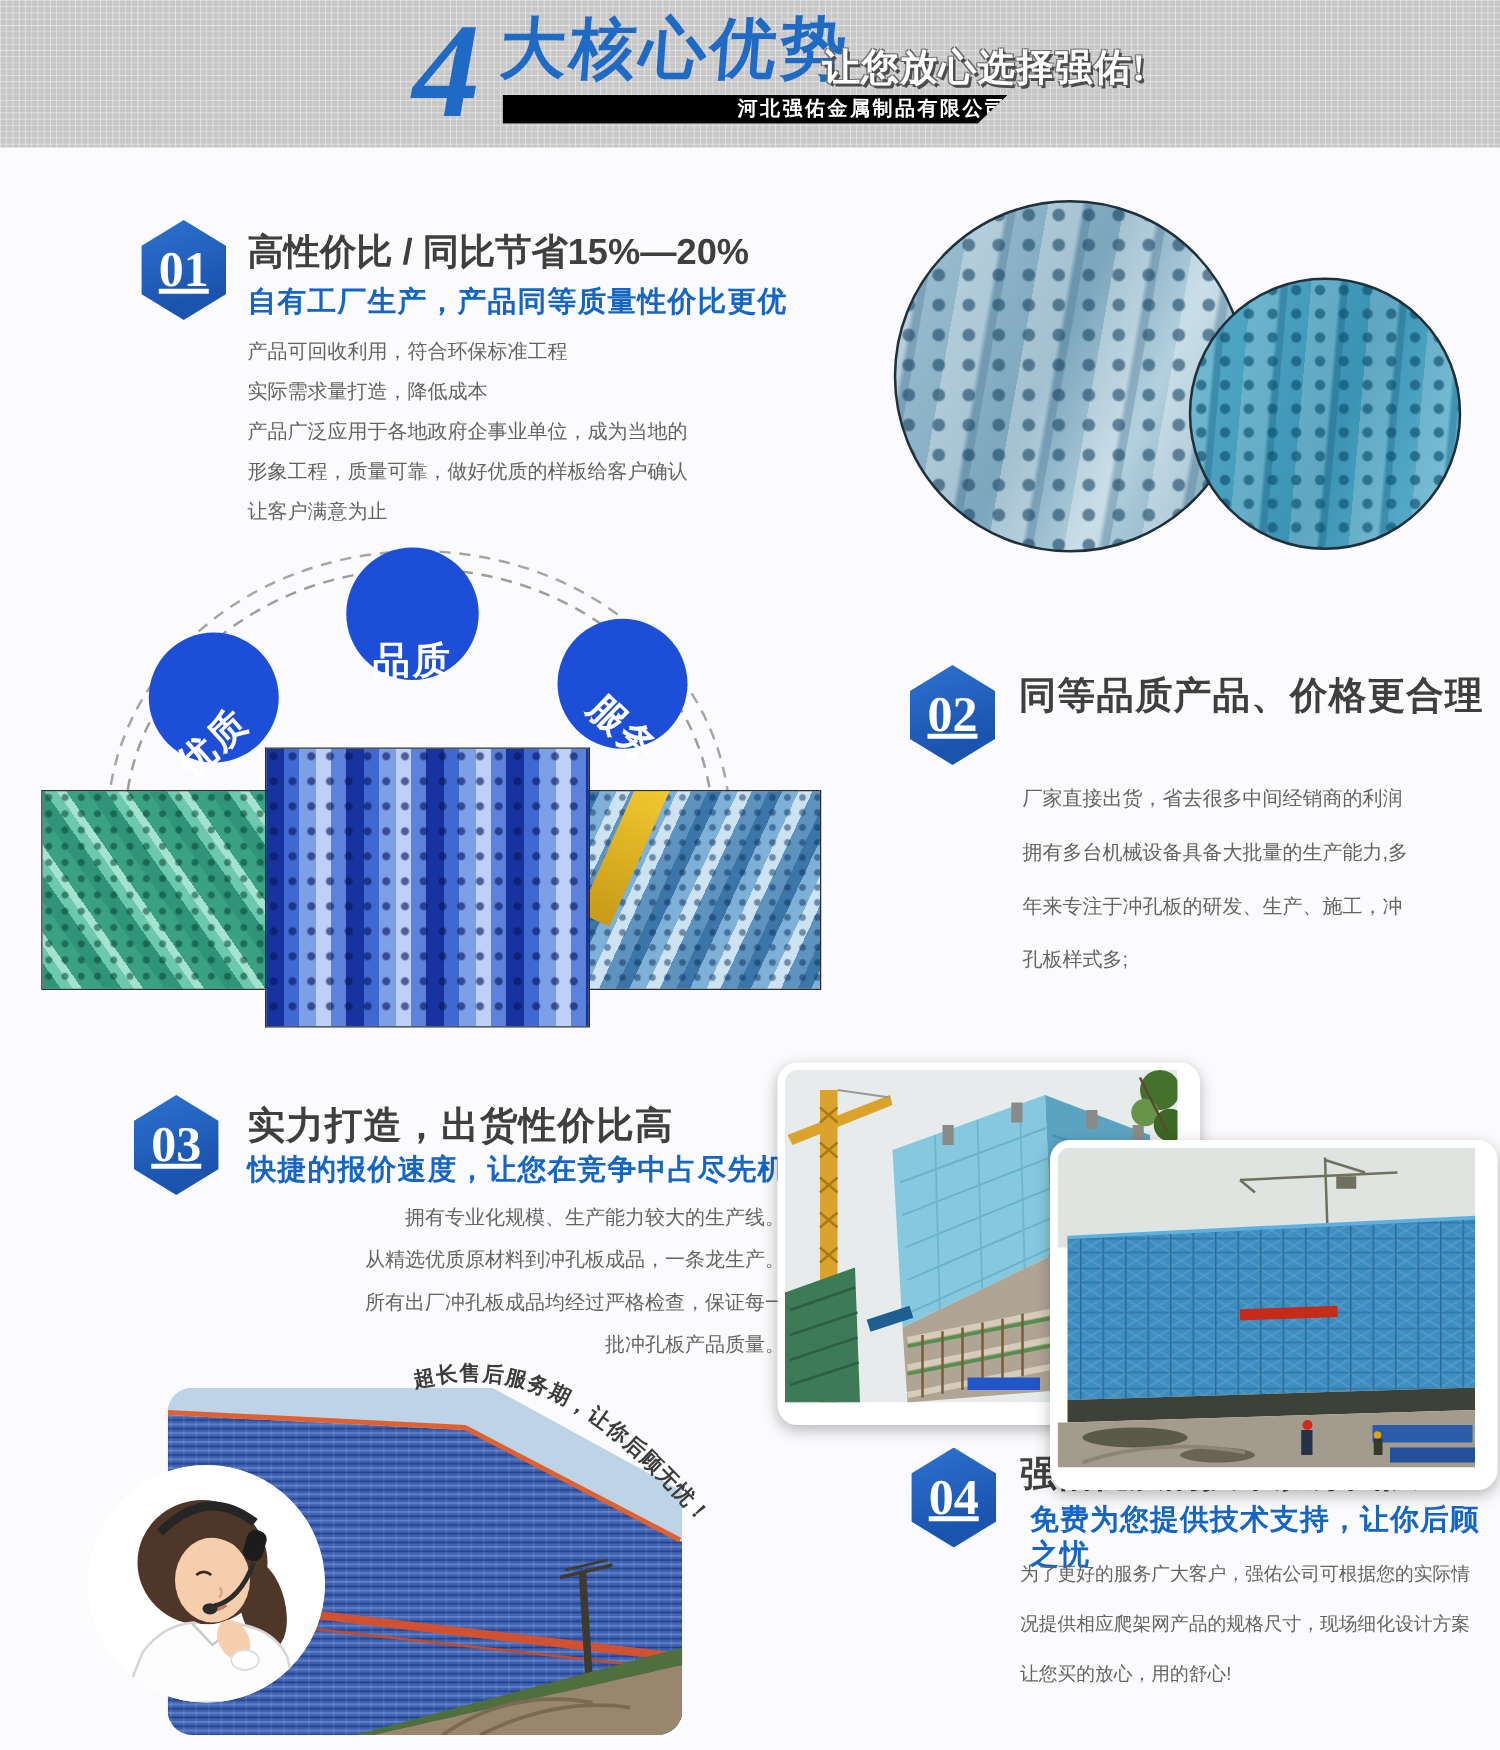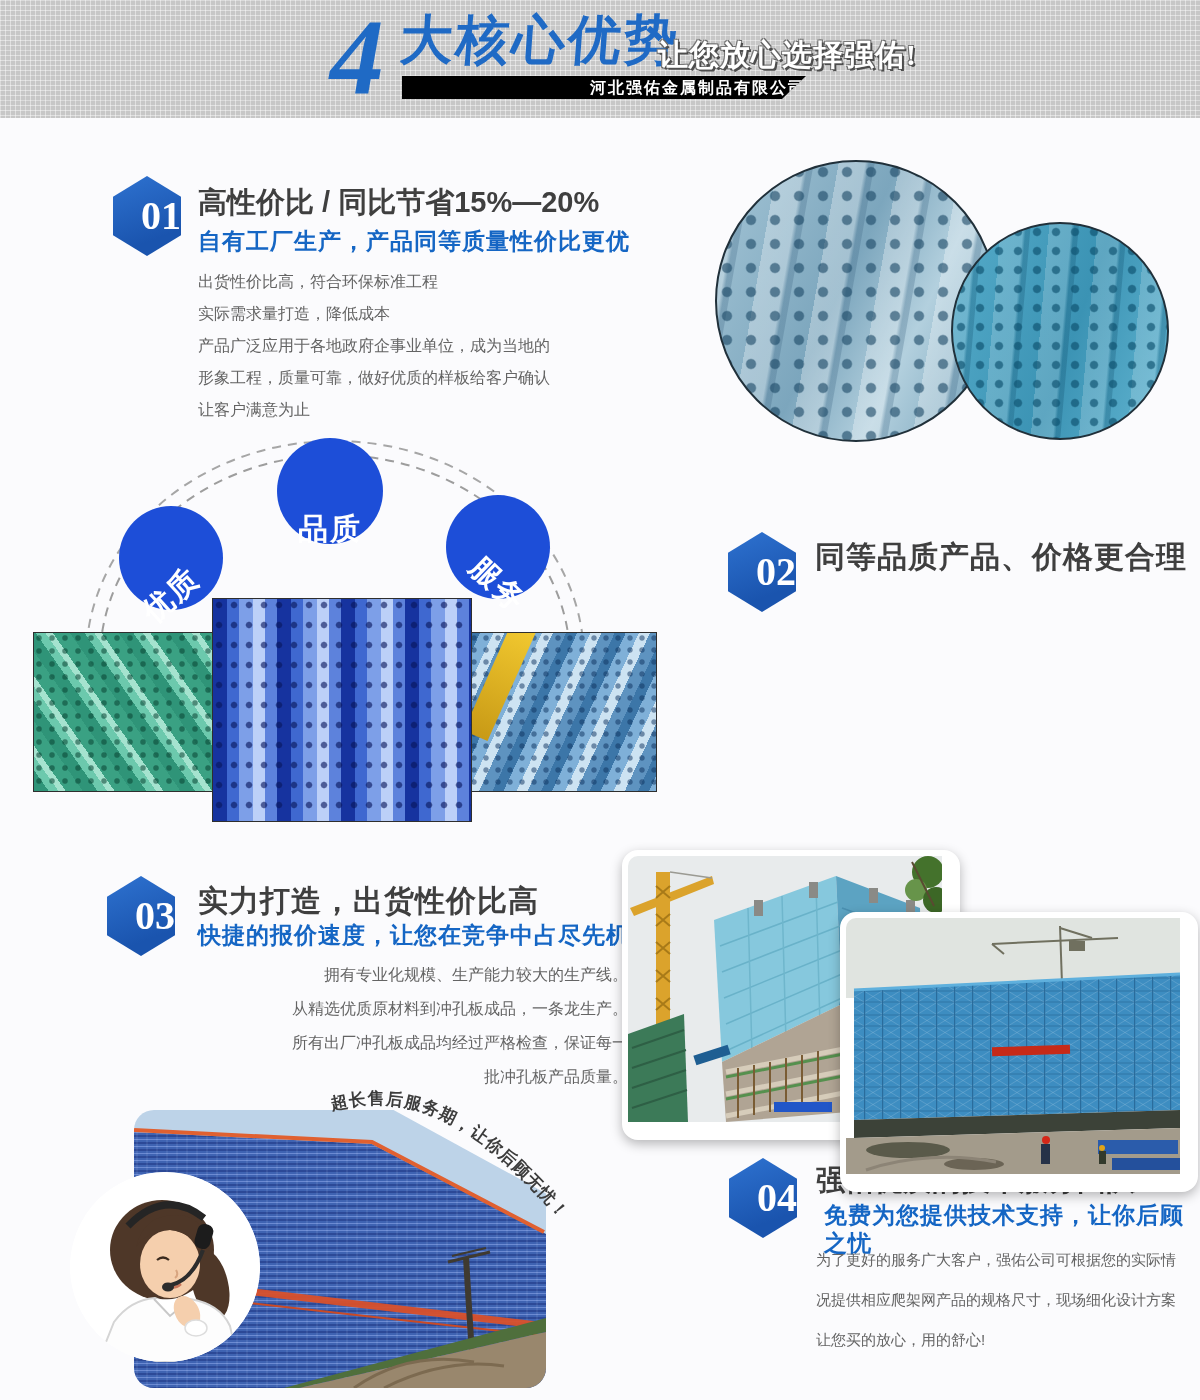--- a/index.html
+++ b/index.html
@@ -21,21 +21,21 @@
   .hdr-tag{position:absolute;left:658px;top:40px;font:bold 30px/1 "Liberation Serif",serif;color:#fff;
            letter-spacing:1px;text-shadow:2px 2px 0 #4d4d4d,-1px -1px 0 #777,1px -1px 0 #666,-1px 1px 0 #666;}
   .hdr-company{position:absolute;left:402px;top:76px;width:404px;height:23px;background:#000;
                clip-path:polygon(0 0,100% 0,calc(100% - 24px) 100%,0 100%);
                color:#fff;font:bold 16px/23px "Liberation Sans",sans-serif;letter-spacing:2px;text-align:right;}
 
   
   .hex{position:absolute;width:68px;height:80px;color:#fff;
        background:linear-gradient(160deg,#2e72d0 0%,#1a54ae 75%);
        clip-path:polygon(50% 0,100% 26%,100% 74%,50% 100%,0 74%,0 26%);
-       font:bold 40px/80px "Liberation Serif",serif;text-align:right;}
+       font:bold 40px/80px "Liberation Serif",serif;text-align:center;text-decoration:underline;}
   .title-sans{position:absolute;font:bold 29px/1.15 "Liberation Sans",sans-serif;color:#3f3f3f;}
   .title-serif{position:absolute;font:bold 30px/1.15 "Liberation Serif",serif;color:#3f3f3f;letter-spacing:1px;}
   .subtitle{position:absolute;font:bold 23px/1.2 "Liberation Serif",serif;color:#1566c4;letter-spacing:1px;}
   .bodytext{position:absolute;font:16px/32px "Liberation Sans",sans-serif;color:#646464;white-space:pre-line;}
   .lh43{line-height:43px;} .lh34{line-height:34px;text-align:right;} .lh40{line-height:40px;font-size:15px;}
 
   
   .arc-svg{position:absolute;left:60px;top:430px;width:580px;height:330px;z-index:1;}
   .qcircle{position:absolute;border-radius:50%;background:#1d4ed8;z-index:2;
            display:flex;align-items:flex-end;justify-content:center;
@@ -124,29 +124,33 @@
   <div class="panel panel-light"></div>
   <div class="panel panel-main"></div>
 
   <div class="pcircle pc-big"></div>
   <div class="pcircle pc-small"></div>
 
   <div class="hex" style="left:113px;top:176px;">
     <span>01</span></div>
   <div class="title-sans" style="left:198px;top:186px;">高性价比 / 同比节省15%—20%</div>
   <div class="subtitle" style="left:198px;top:228px;">自有工厂生产，产品同等质量性价比更优</div>
-  <div class="bodytext" style="left:198px;top:266px;width:430px;">出货性价比高，符合环保标准工程
+  <div class="bodytext" style="left:198px;top:266px;width:430px;">产品可回收利用，符合环保标准工程
 实际需求量打造，降低成本
 产品广泛应用于各地政府企事业单位，成为当地的
 形象工程，质量可靠，做好优质的样板给客户确认
 让客户满意为止</div>
 
   <div class="hex" style="left:728px;top:532px;">
     <span>02</span></div>
   <div class="title-serif" style="left:815px;top:540px;">同等品质产品、价格更合理</div>
+  <div class="bodytext lh43" style="left:818px;top:618px;width:375px;">厂家直接出货，省去很多中间经销商的利润
+拥有多台机械设备具备大批量的生产能力,多
+年来专注于冲孔板的研发、生产、施工，冲
+孔板样式多;</div>
 
   <div class="hex" style="left:107px;top:876px;">
     <span>03</span></div>
   <div class="title-serif" style="left:198px;top:884px;">实力打造，出货性价比高</div>
   <div class="subtitle" style="left:198px;top:922px;">快捷的报价速度，让您在竞争中占尽先机</div>
   <div class="bodytext lh34" style="left:198px;top:958px;width:430px;">拥有专业化规模、生产能力较大的生产线。
 从精选优质原材料到冲孔板成品，一条龙生产。
 所有出厂冲孔板成品均经过严格检查，保证每一
 批冲孔板产品质量。</div>
 

